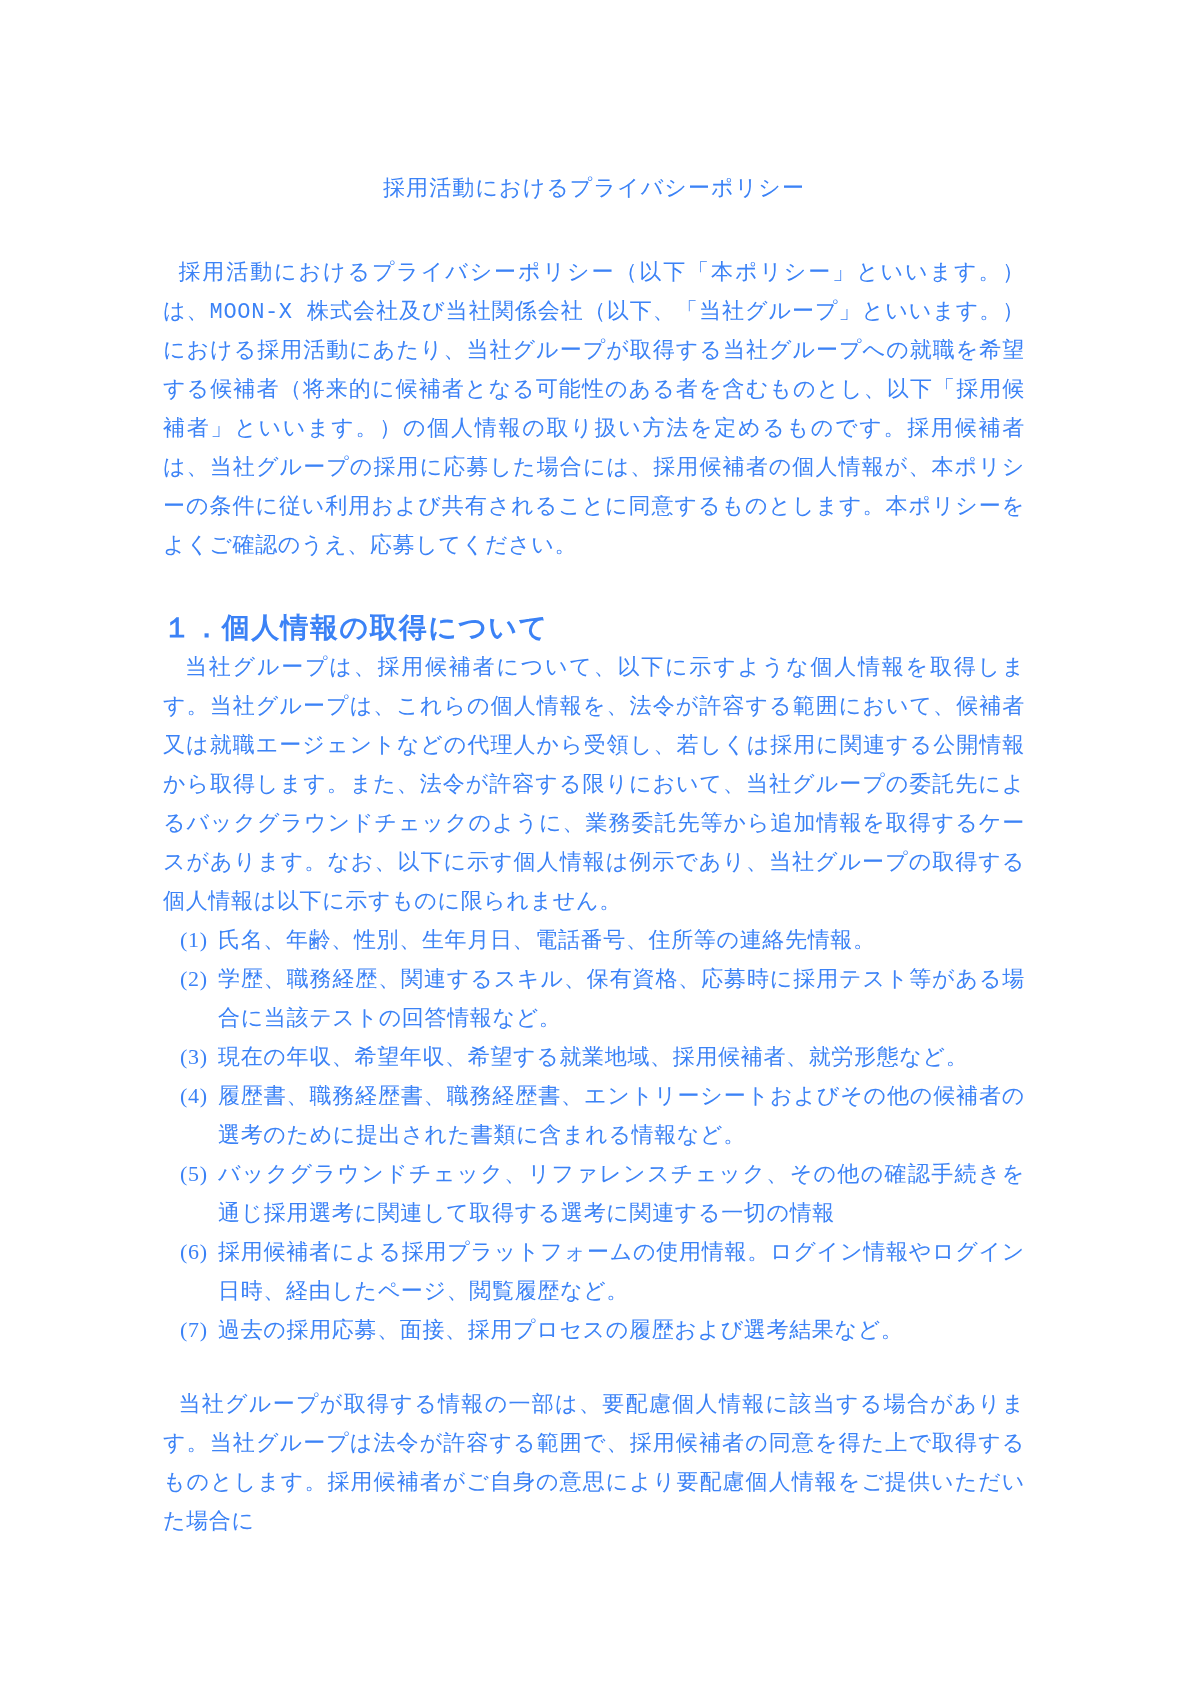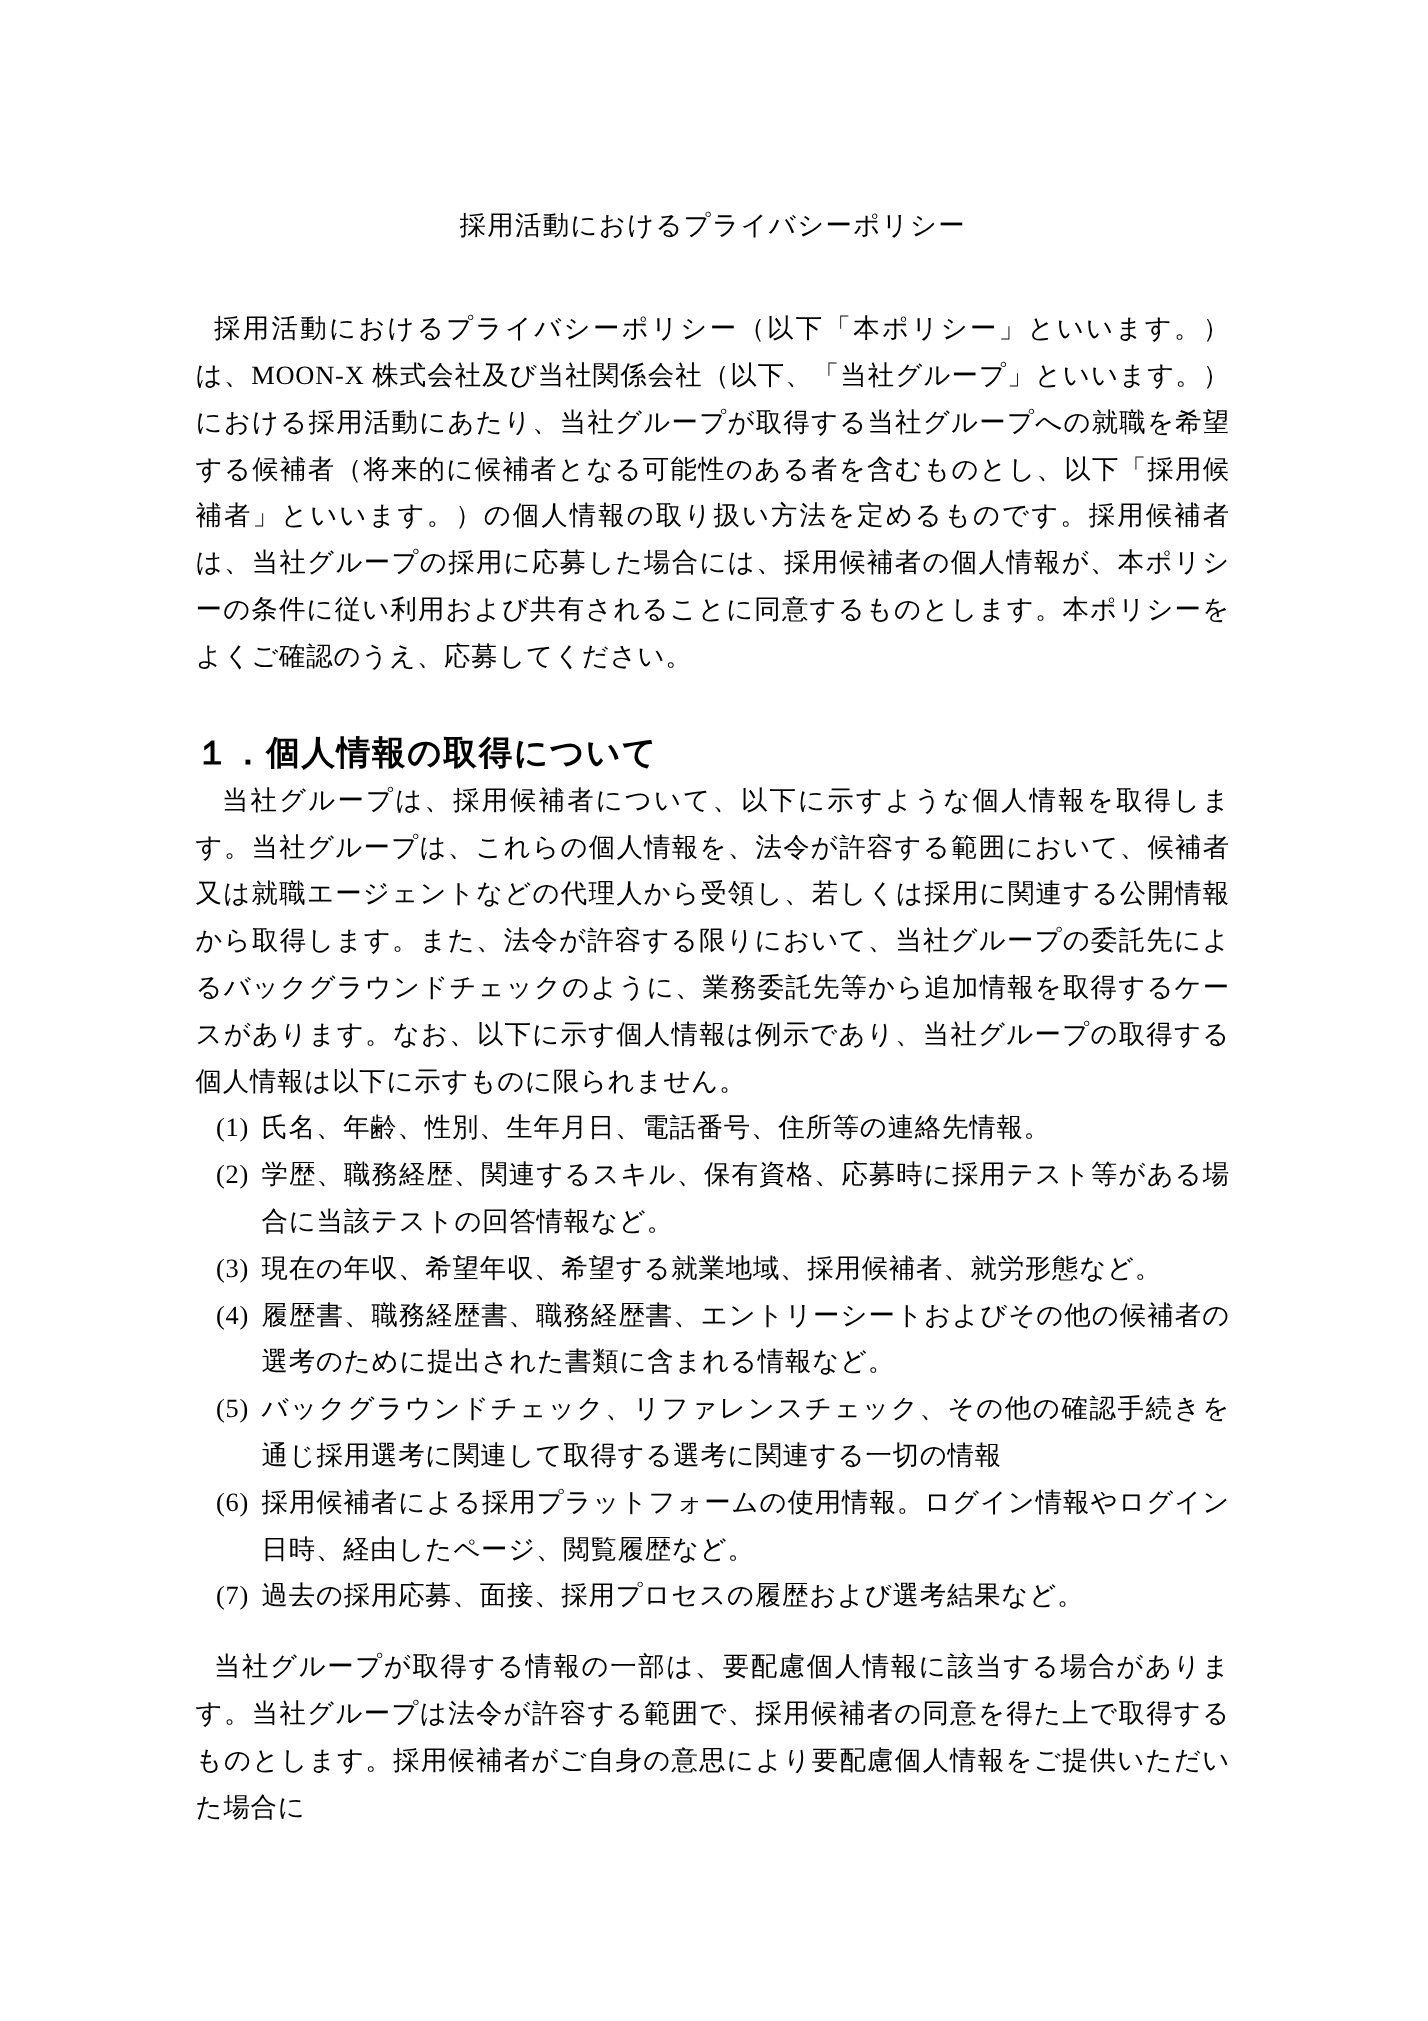--- a/index.html
+++ b/index.html
@@ -10,36 +10,36 @@
   .page {
     position: relative;
     width: 1190px;
     height: 1684px;
     box-sizing: border-box;
     background: #ffffff;
     padding: 168px 165px 0 163px;
     font-family: "Liberation Serif", "DejaVu Serif", serif;
     font-size: 22px;
     line-height: 39px;
-    color: #000000;
+    color: #3b82f6;
     letter-spacing: 0.03em;
     overflow: hidden;
   }
   .doc-title {
     margin: 0 0 47px 0;
     font-size: 22px;
     font-weight: normal;
     text-align: center;
     letter-spacing: 0.05em;
   }
   .body-par {
     margin: 0;
     text-align: justify;
   }
-  .indent-sm { text-indent: 0.7em; }
+  .indent-sm { text-indent: 0.7em; font-family: Liberation Mono, monospace; }
   .indent-1  { text-indent: 1em; }
   .section-heading {
     margin: 42px 0 0 0;
     font-family: "Liberation Sans", "DejaVu Sans", sans-serif;
     font-size: 28px;
     font-weight: bold;
     letter-spacing: 0.05em;
   }
   .num-list {
     list-style: none;
@@ -51,21 +51,21 @@
   }
   .li-num {
     flex: 0 0 38px;
     width: 38px;
   }
   .li-text {
     flex: 1;
     text-align: justify;
   }
   .closing {
-    margin-top: 20px;
+    margin-top: 37px;
   }
 </style>
 </head>
 <body>
 
 <div class="page">
 
   <h1 class="doc-title">採用活動におけるプライバシーポリシー</h1>
 
   <p class="body-par indent-sm">採用活動におけるプライバシーポリシー（以下「本ポリシー」といいます。）は、MOON-X 株式会社及び当社関係会社（以下、「当社グループ」といいます。）における採用活動にあたり、当社グループが取得する当社グループへの就職を希望する候補者（将来的に候補者となる可能性のある者を含むものとし、以下「採用候補者」といいます。）の個人情報の取り扱い方法を定めるものです。採用候補者は、当社グループの採用に応募した場合には、採用候補者の個人情報が、本ポリシーの条件に従い利用および共有されることに同意するものとします。本ポリシーをよくご確認のうえ、応募してください。</p>

